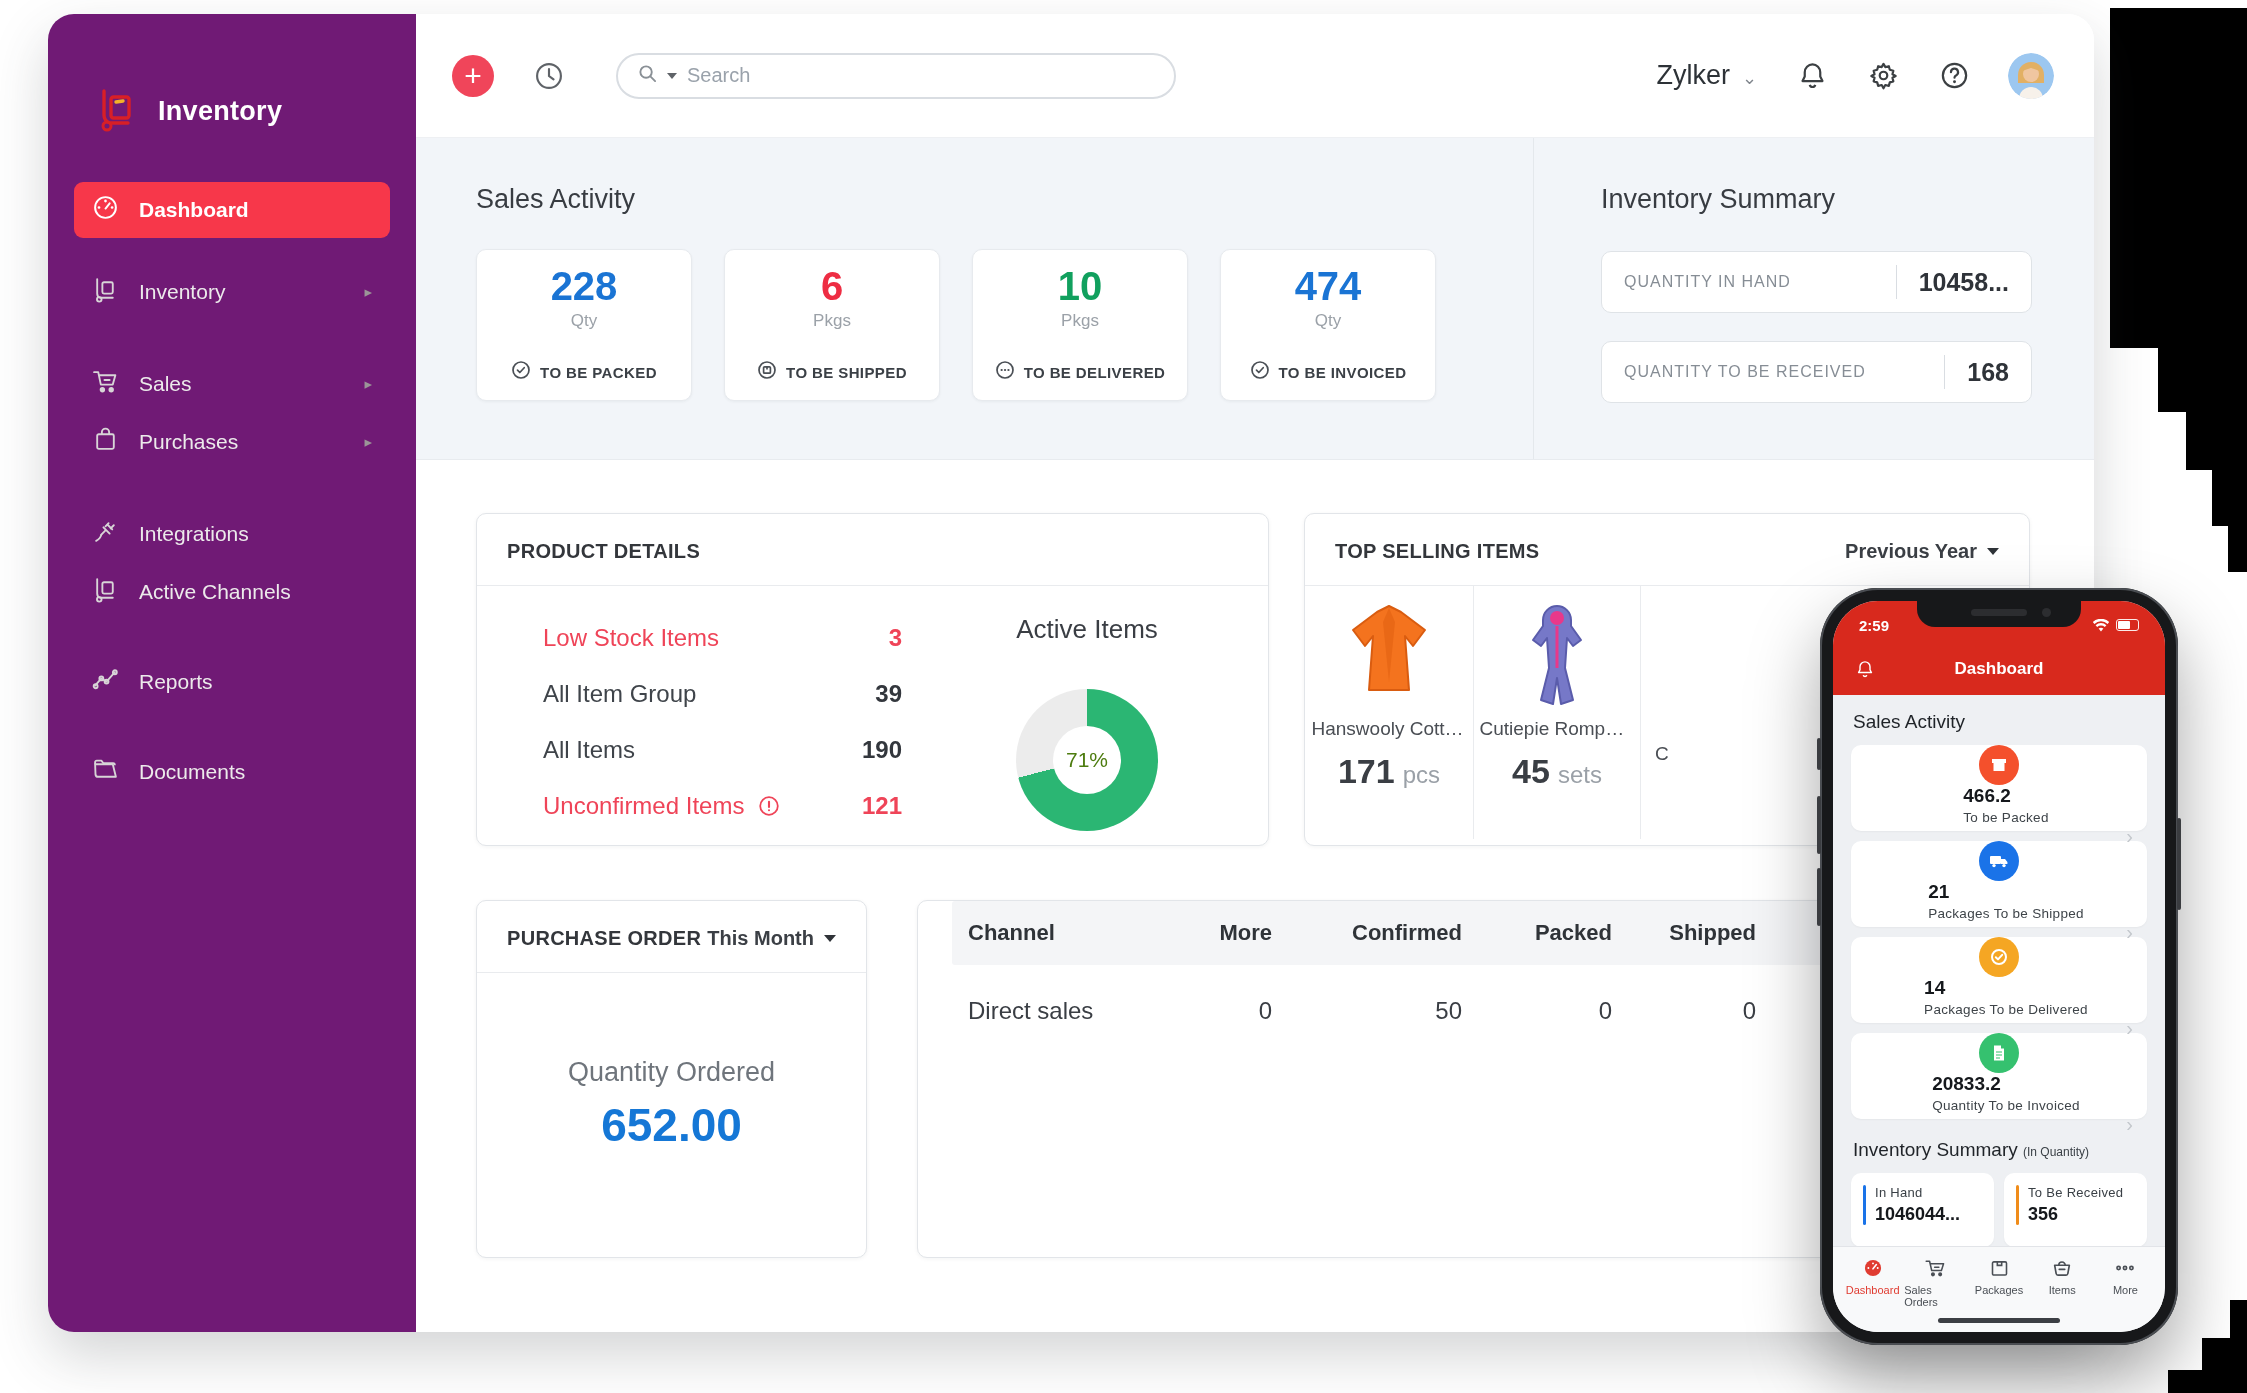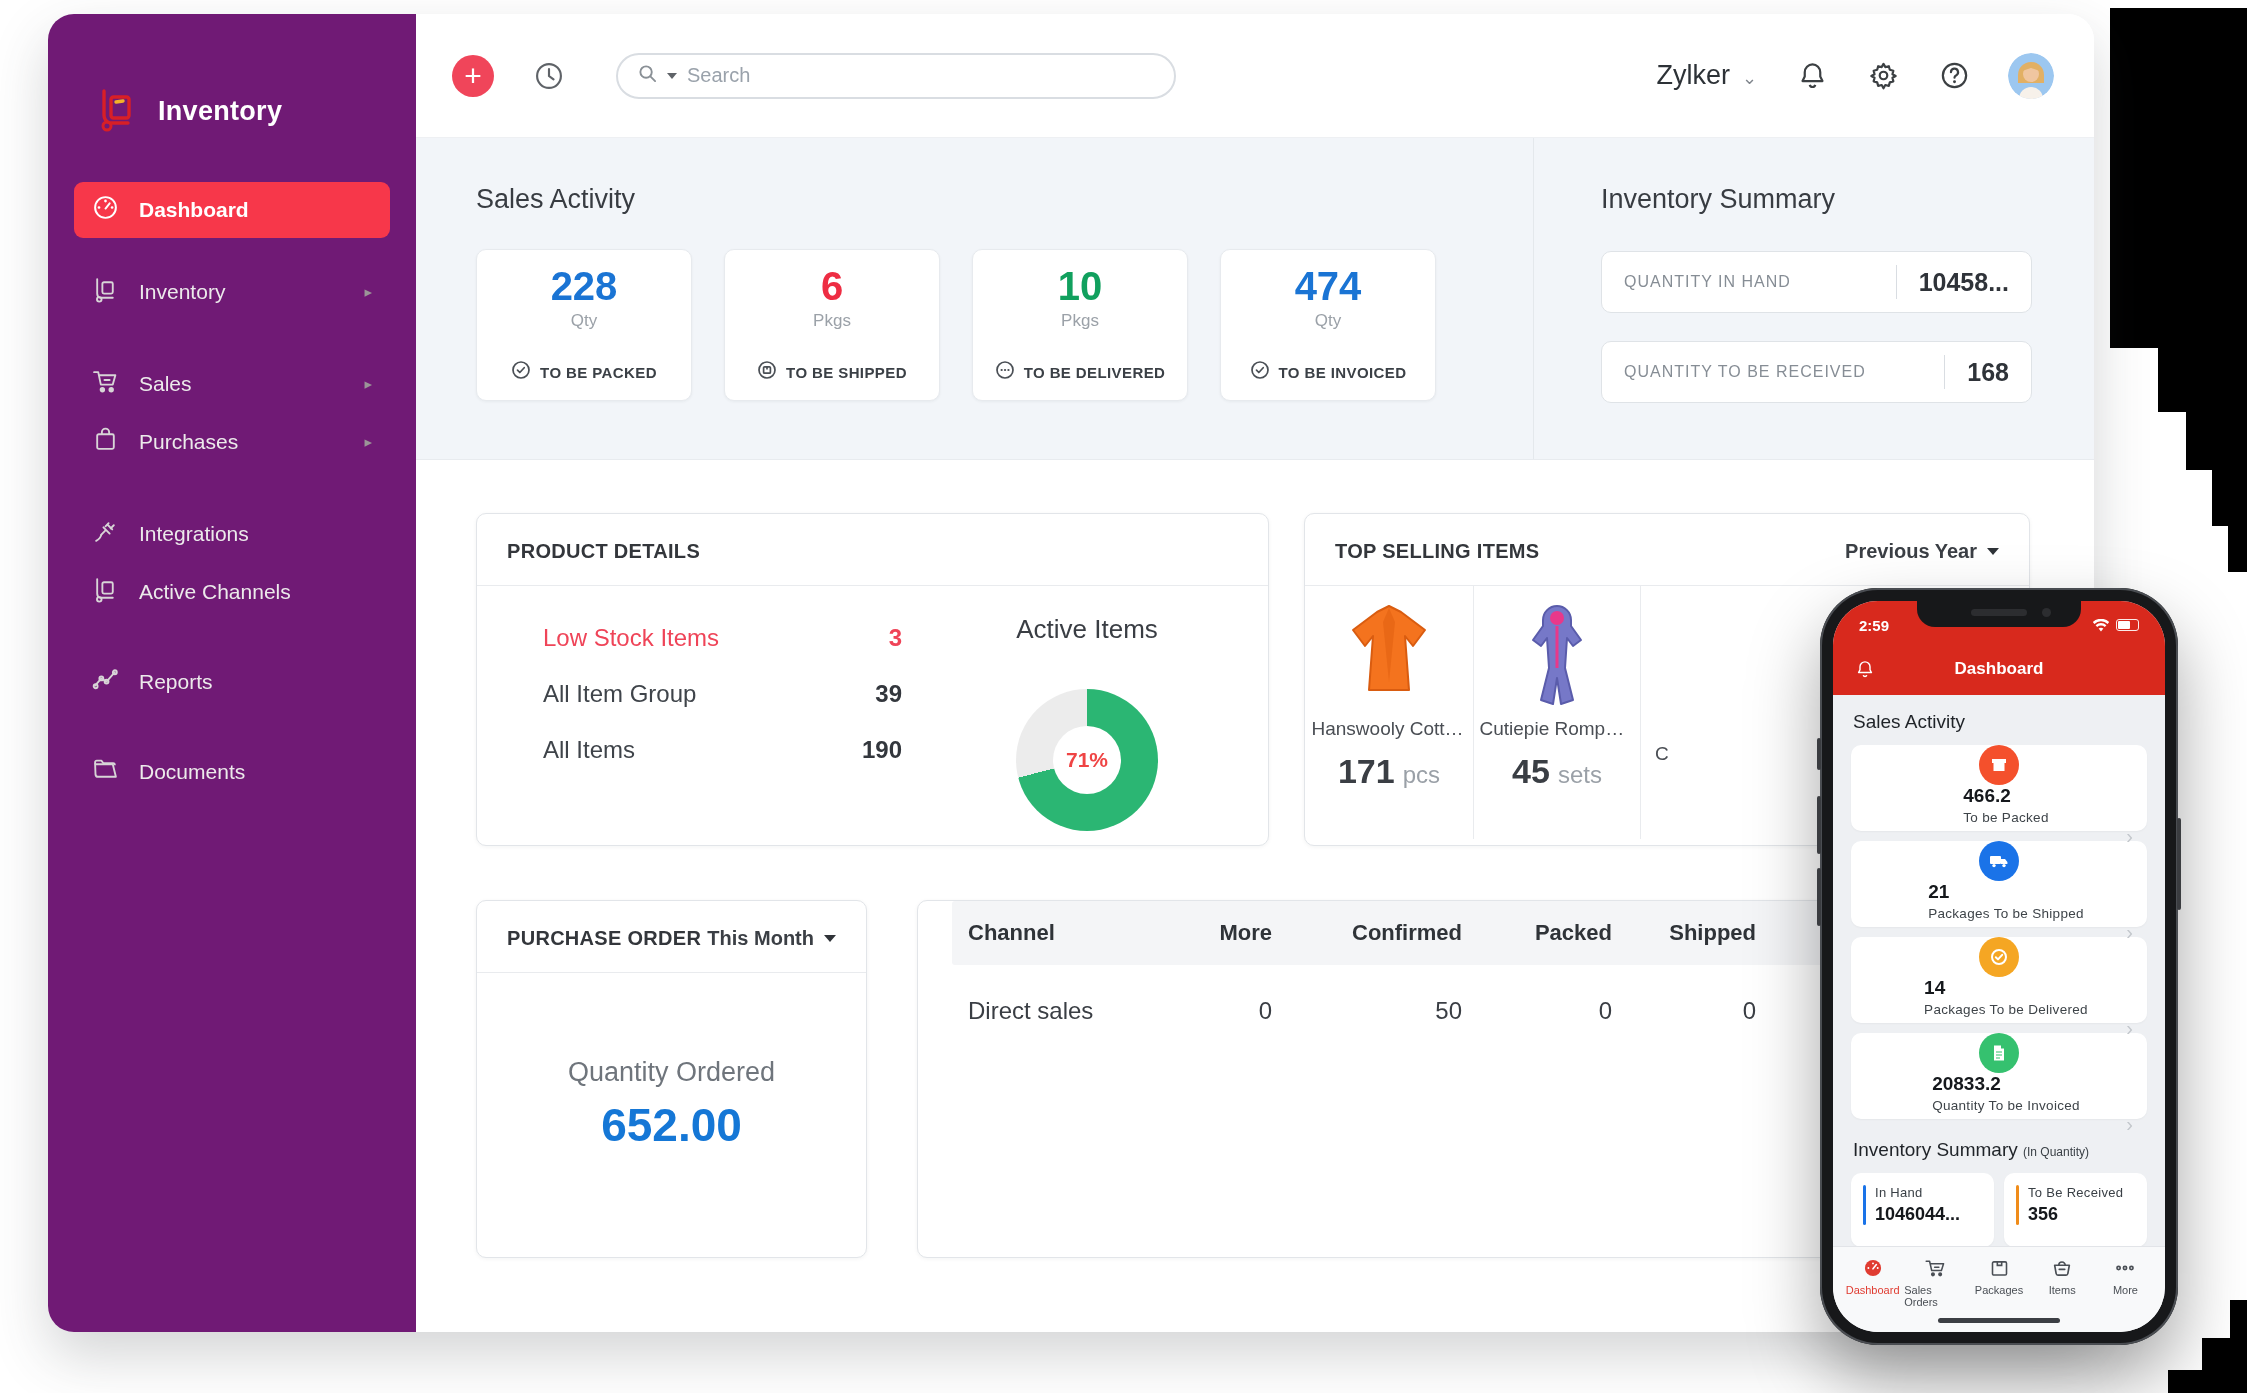--- a/index.html
+++ b/index.html
@@ -83,21 +83,21 @@
   .pd-rows { flex:1; padding-right:30px;margin-left:36px; }
   .pd-row { display:flex; align-items:center; height:56px; font-size:24px; color:#3f444a; }
   .pd-row .v { margin-left:auto; font-weight:700; color:#33373d; }
   .pd-row.alert, .pd-row.alert .v { color:#ef4458; }
   .pd-row .info { margin-left:14px; display:flex; color:#ef4458; }
   .donut-col { width:310px; display:flex; flex-direction:column; align-items:center;gap:20px; }
   .donut-title { font-size:26px; color:#3a3e44; margin-top:4px; }
   .donut { position:relative; width:142px; height:142px; border-radius:50%; margin-top:24px; }
   .donut .hole { position:absolute; left:50%; top:50%; width:68px; height:68px; margin:-34px 0 0 -34px;
     border-radius:50%; background:#fff; display:flex; align-items:center; justify-content:center;
-    font-size:21px; font-weight:700; color:#ef4444;text-align:center; }
+    font-size:21px; font-weight:400; color:#4d7c0f;text-align:center; }
 
   .ts-card { left:888px; top:53px; width:726px; height:333px; }
   .ts-body { display:flex; height:253px; }
   .ts-col { width:169px; border-right:1px solid #e9ebee; display:flex; flex-direction:column; align-items:center; padding-top:14px; }
   .ts-col.c2 { width:167px; }
   .ts-col.c3 { flex:1; border-right:none; align-items:flex-start; padding-left:14px; }
   .ts-img { height:108px; display:flex; align-items:center; }
   .ts-name { margin-top:10px; font-size:19px; color:#4a4e54; max-width:155px; white-space:nowrap;
     overflow:hidden; text-overflow:ellipsis; }
   .ts-qty { margin-top:12px; font-size:34px; font-weight:700; color:#3a3e44; }
@@ -426,20 +426,30 @@
                 <span class="v">3</span>
               </div>
               <div class="pd-row">
                 <span>All Item Group</span>
                 <span class="v">39</span>
               </div>
               <div class="pd-row">
                 <span>All Items</span>
                 <span class="v">190</span>
               </div>
+              <div class="pd-row alert">
+                <span>Unconfirmed Items</span>
+                <span class="info">
+                  <svg width="22" height="22" viewBox="0 0 20 20" fill="none" stroke="currentColor" stroke-width="1.6">
+                    <circle cx="10" cy="10" r="8"></circle>
+                      <path d="M10 6.2 v4.6 M10 13.8 v.1" stroke-linecap="round" stroke-width="1.9"></path>
+                  </svg>
+                </span>
+                <span class="v">121</span>
+              </div>
             </div>
             <div class="donut-col">
               <div class="donut-title">Active Items</div>
               <div class="donut" style="background: conic-gradient(rgb(43, 182, 115) 0deg, rgb(43, 182, 115) 71%, rgb(236, 236, 236) 71%, rgb(236, 236, 236) 100%);">
                 <div class="hole">
                     <span>71%</span>
                   </div>
               </div>
             </div>
           </div>

